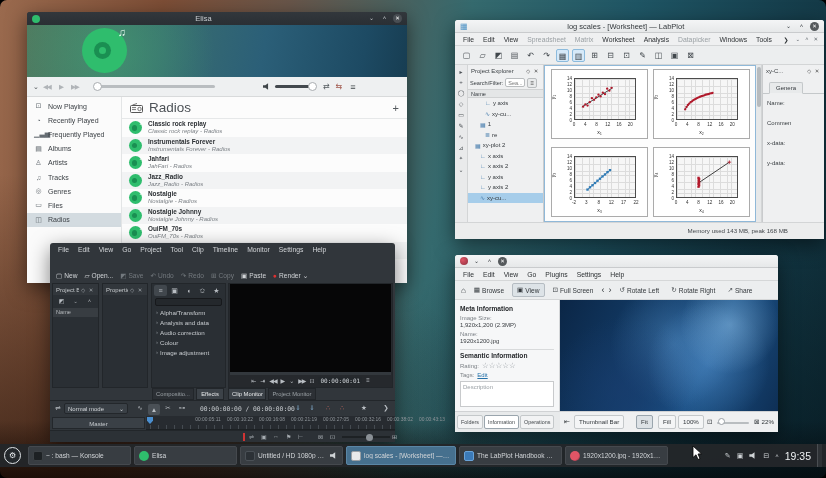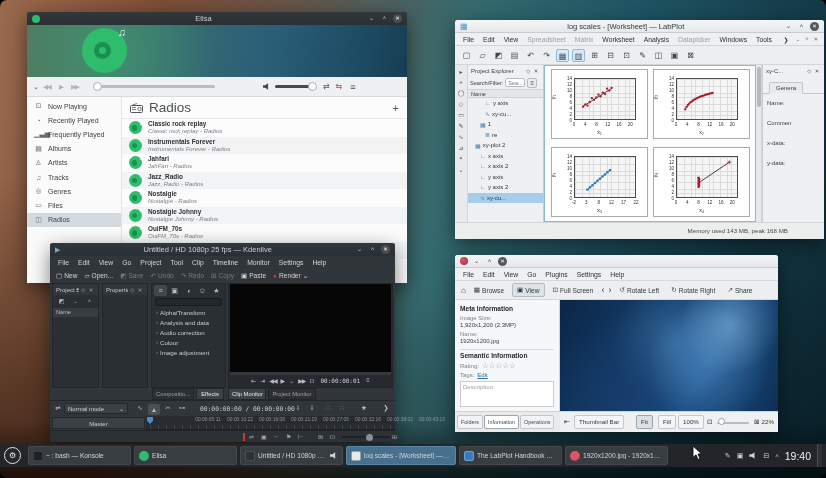--- a/index.html
+++ b/index.html
@@ -632,27 +632,20 @@
         <div class="field" style="margin-bottom:14px;">Name:</div>
         <div class="field" style="margin-bottom:14px;">Commen</div>
         <div class="field" style="margin-bottom:14px;">x-data:</div>
         <div class="field">y-data:</div>
       </div>
     </div>
     <div class="lp-status">Memory used 143 MB, peak 168 MB</div>
   </div>
 
   <div class="window dark-win" style="left:50px;top:243px;width:345px;height:199px;z-index:30;">
-    <div class="titlebar dark">
-      <span style="color:#6fa8dc;font-size:7px;">▶</span>
-      <span class="tb-title">Untitled / HD 1080p 25 fps — Kdenlive</span>
-      <span class="tbtn">⌄</span>
-      <span class="tbtn">˄</span>
-      <span class="closebtn">✕</span>
-    </div>
     <div class="menubar kmenu" style="height:12px;">
       <span>File</span>
         <span>Edit</span>
         <span>View</span>
         <span>Go</span>
         <span>Project</span>
         <span>Tool</span>
         <span>Clip</span>
         <span>Timeline</span>
         <span>Monitor</span>
@@ -943,21 +936,21 @@
           <span class="ticon" style="background: radial-gradient(circle at 40% 40%, rgb(224, 85, 102) 55%, rgb(94, 32, 48)); border-radius: 50%;"></span>
           <span class="tlabel">1920x1200.jpg - 1920x1200 - 22% ...</span>
         </div>
       </div>
     <div class="tray">
       <span class="tri">✎</span>
       <span class="tri">▣</span>
       <span class="spk" style="background:#cfd3d6;"></span>
       <span class="tri">⊟</span>
       <span class="tri" style="font-size:6px;">˄</span>
-      <span class="clock">19:40</span>
+      <span class="clock">19:35</span>
       <span class="showdesk"></span>
     </div>
   </div>
 
   <svg class="cursor" style="left:692px;top:446px;" width="12" height="15" viewBox="0 0 12 15">
     <polygon points="1,0 1,11.5 4,8.8 6,13.5 8,12.6 6,8 9.5,7.8" fill="#fff" stroke="#000" stroke-width="0.8"></polygon>
   </svg>
 </div>
 
 </body></html>

